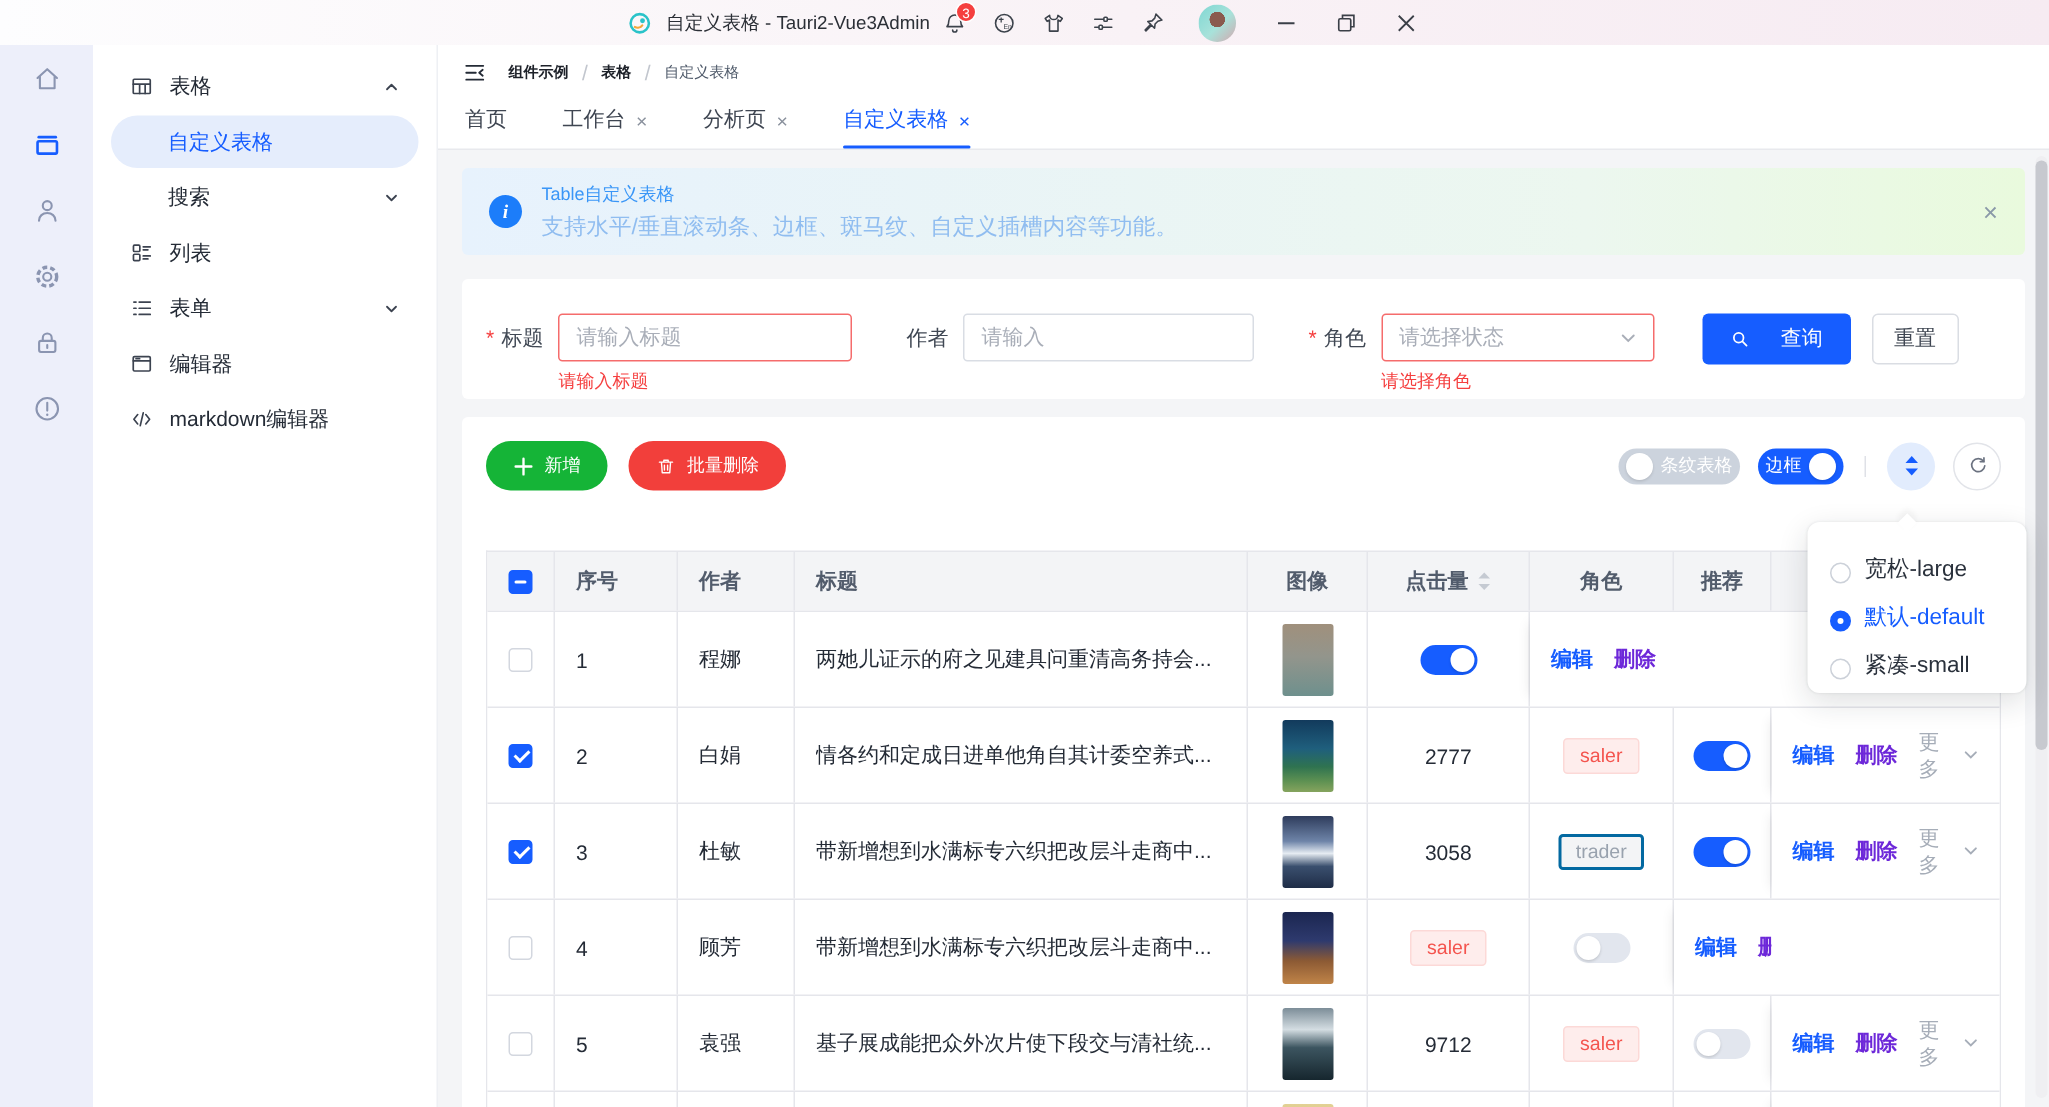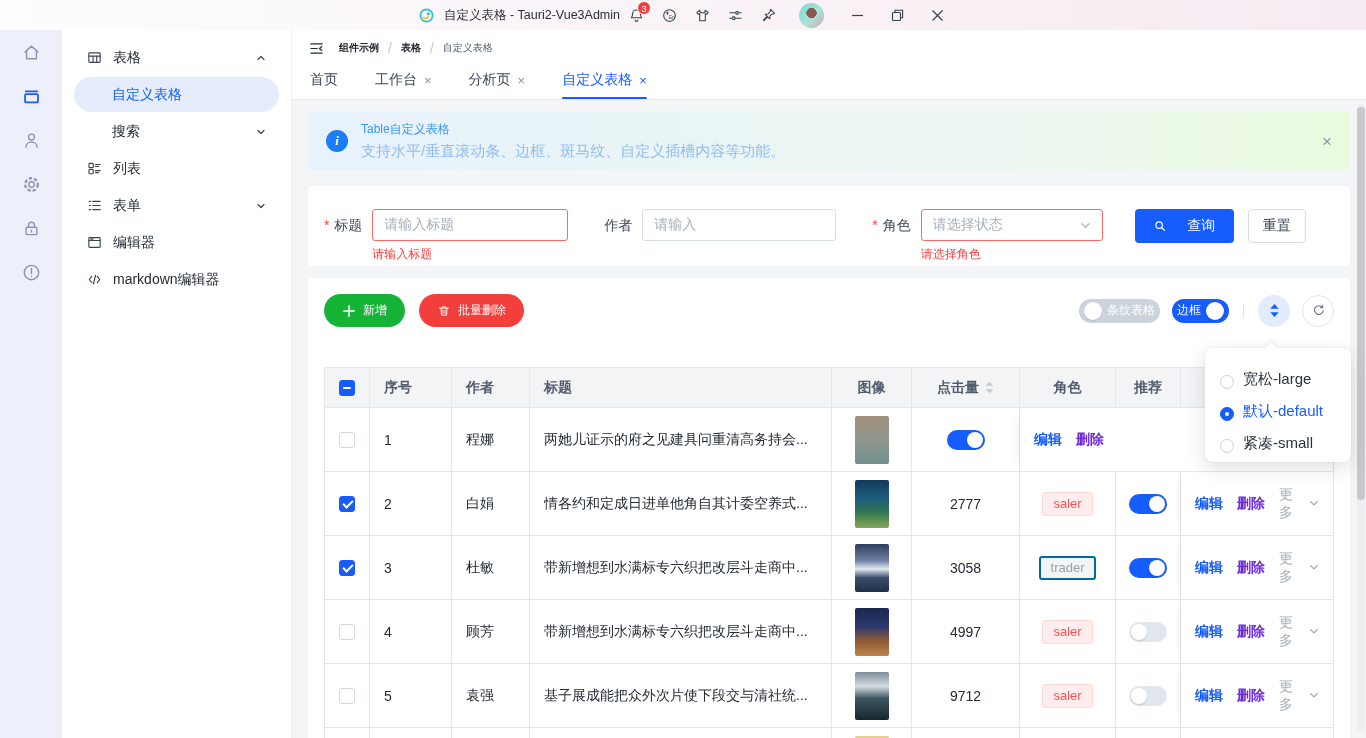--- a/index.html
+++ b/index.html
@@ -576,21 +576,20 @@
                   <span class="cb"></span>
                 </div>
                 <div class="td">4</div>
                 <div class="td">顾芳</div>
                 <div class="td c-title">
                   <span>带新增想到水满标专六织把改层斗走商中...</span>
                 </div>
                 <div class="td ctr">
                   <span class="thumb" style="background:linear-gradient(180deg,#1b2650 0%,#2e3a6e 40%,#8c5a34 68%,#c08448 100%)"></span>
                 </div>
-                <div class="td ctr">4997</div>
                 <div class="td ctr">
                   <span class="tag red">saler</span>
                 </div>
                 <div class="td ctr">
                   <span class="tswitch off"></span>
                 </div>
                 <div class="td c-ops">
                   <span class="op op-edit">编辑</span>
                   <span class="op op-del">删除</span>
                   <span class="op-more">

